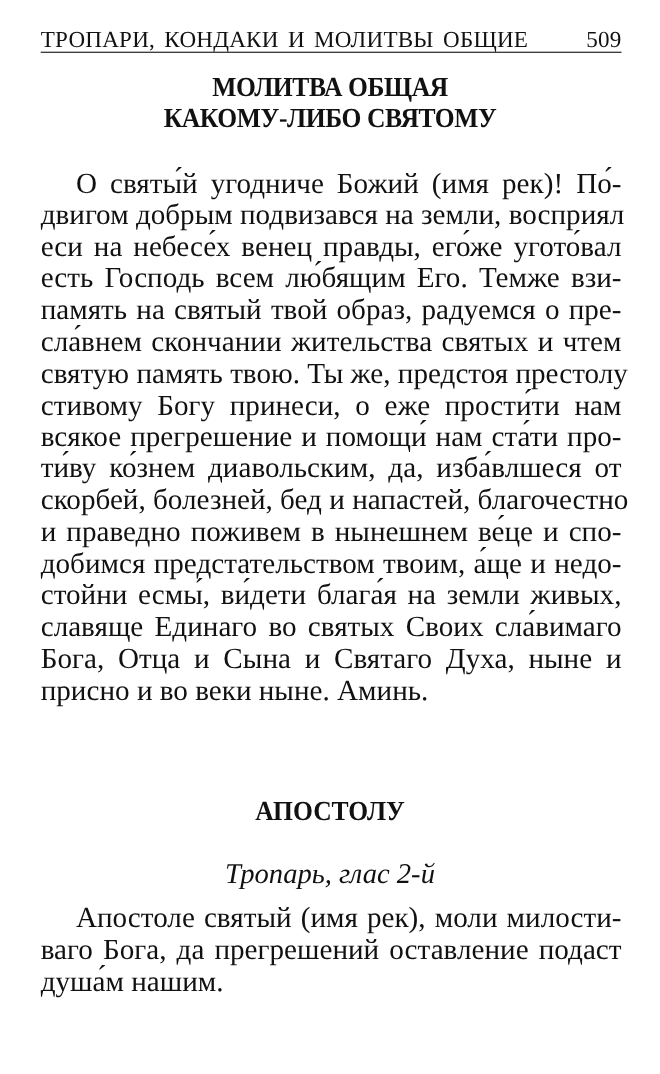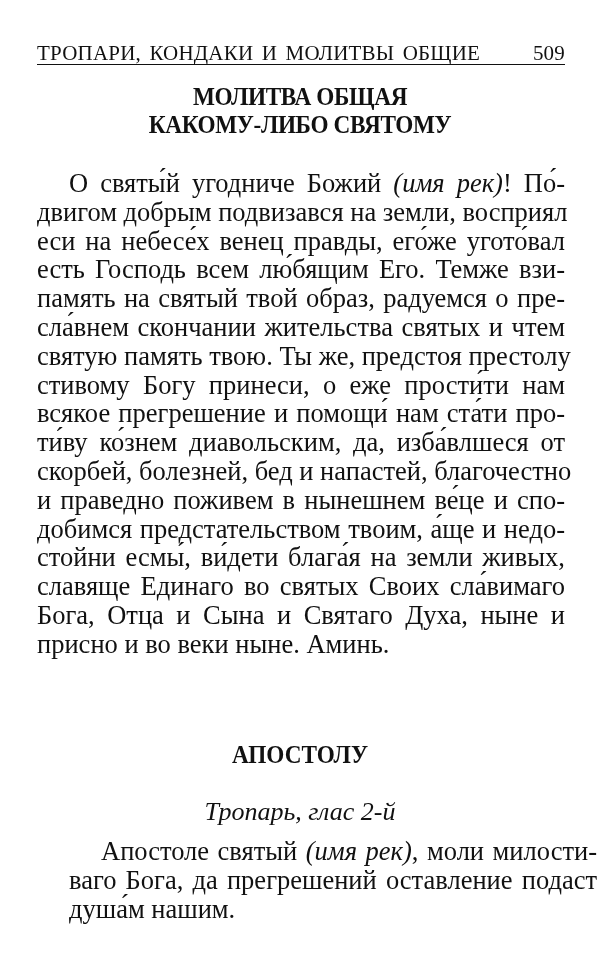--- a/index.html
+++ b/index.html
@@ -10,21 +10,21 @@
   body {
     width: 600px;
     height: 976px;
     position: relative;
     overflow: hidden;
     font-family: "Liberation Serif", "DejaVu Serif", serif;
     color: #111111;
   }
   .page {
     position: absolute;
-    left: 0; top: 17px;
+    left: 0; top: 0;
     width: 600px; height: 704px;
   }
   .running-head {
     position: absolute;
     left: 37px;
     top: 22px;
     width: 528px;
     height: 26px;
     display: flex;
     justify-content: space-between;
@@ -70,21 +70,21 @@
     white-space: nowrap;
     text-align: justify;
     text-align-last: justify;
   }
   .line.last {
     text-align-last: left;
   }
   .line.indent {
     padding-left: 32px;
   }
-  .it { font-style: italic; }
+  .it { }
 
   .section-heading {
     position: absolute;
     left: 0;
     width: 600px;
     top: 724px;
     text-align: center;
     font-weight: bold;
     font-size: 25px;
     line-height: 28px;
@@ -95,21 +95,21 @@
     position: absolute;
     left: 0;
     width: 600px;
     top: 780px;
     text-align: center;
     font-style: italic;
     font-size: 26px;
     line-height: 30px;
   }
   .prayer-1 { top: 152px; }
-  .prayer-2 { top: 820px; margin-left: 32px; }
+  .prayer-2 { top: 820px; }
 </style>
 </head>
 <body>
 
 <div class="page">
 
   <div class="running-head">
     <span>ТРОПАРИ, КОНДАКИ И МОЛИТВЫ ОБЩИЕ</span>
     <span>509</span>
   </div>

